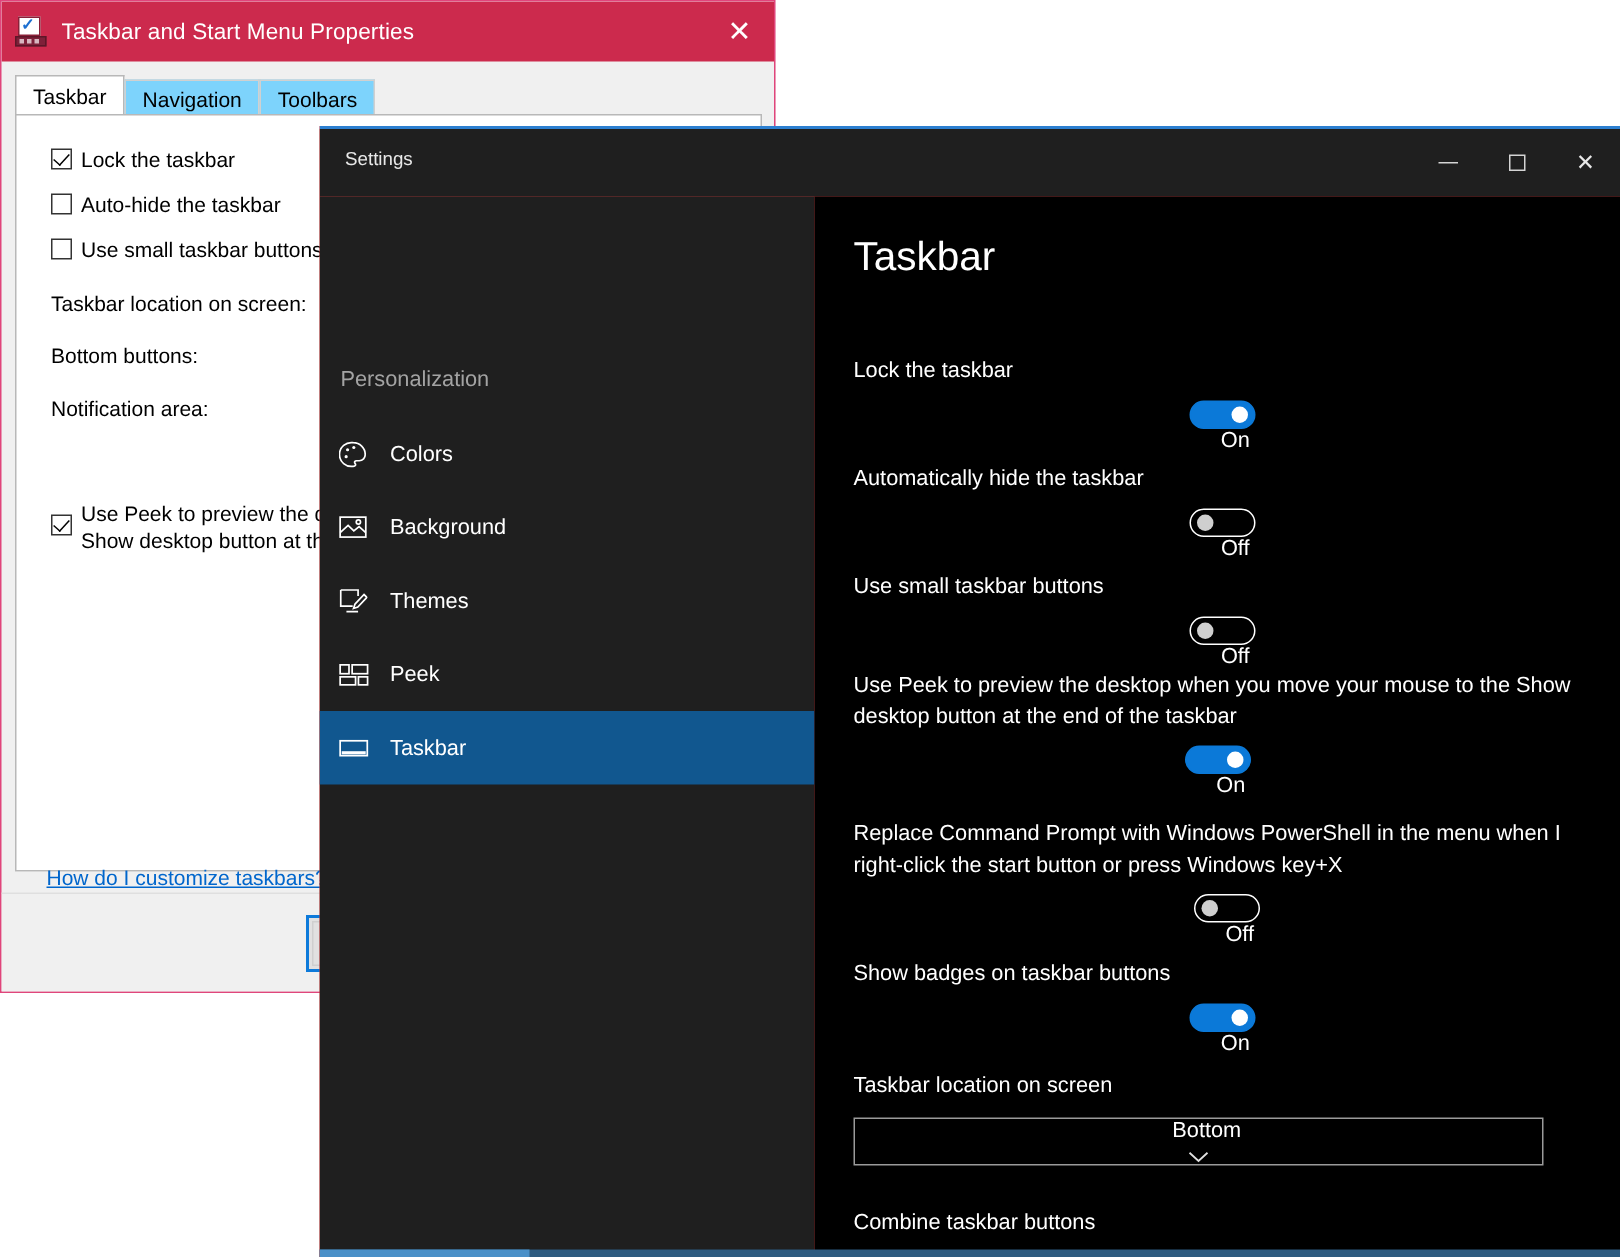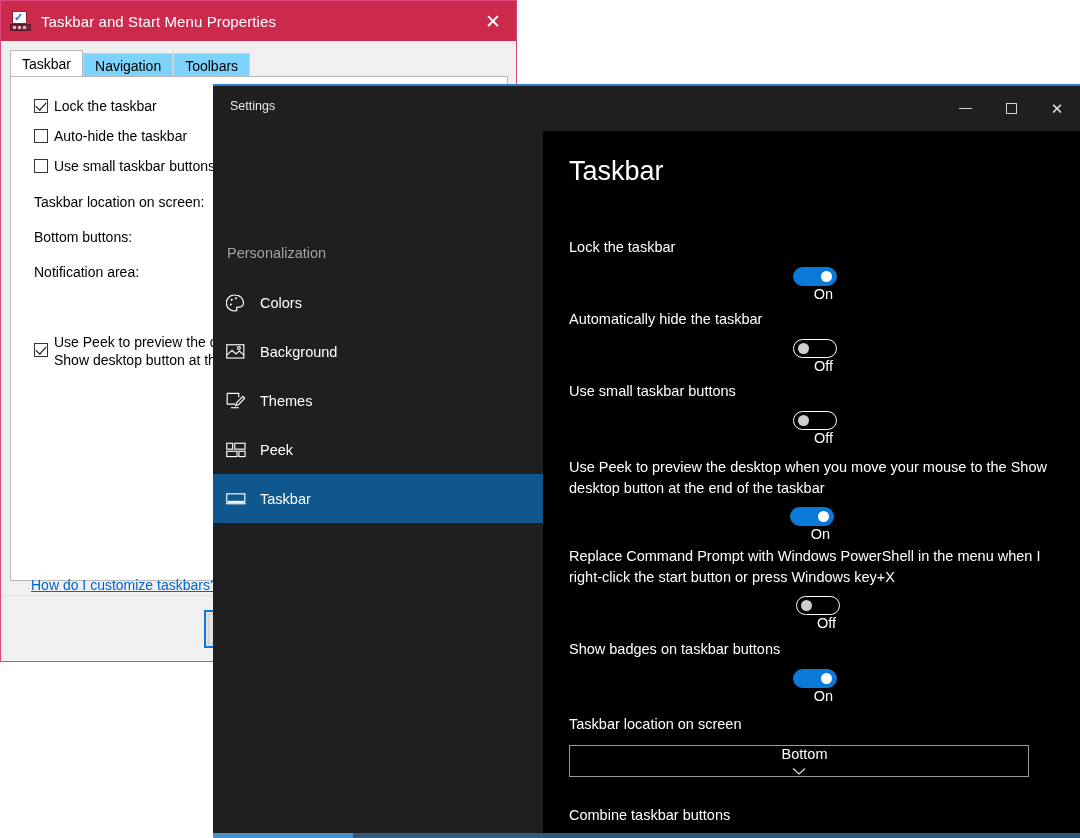--- a/index.html
+++ b/index.html
@@ -398,21 +398,21 @@
         <div class="setting-block" style="top:250px;">
           <div class="setting-label">Use small taskbar buttons</div>
           <div class="toggle-row">
             <div class="toggle off">
                 <span class="knob"></span>
               </div>
             <div class="toggle-text">Off</div>
           </div>
         </div>
 
-        <div class="setting-block" style="top:326px; right:26px;">
+        <div class="setting-block" style="top:316px; right:26px;">
           <div class="setting-label">Use Peek to preview the desktop when you move your mouse to the Show desktop button at the end of the taskbar</div>
           <div class="toggle-row">
             <div class="toggle on">
                 <span class="knob"></span>
               </div>
             <div class="toggle-text">On</div>
           </div>
         </div>
 
         <div class="setting-block" style="top:415px; right:14px;">

